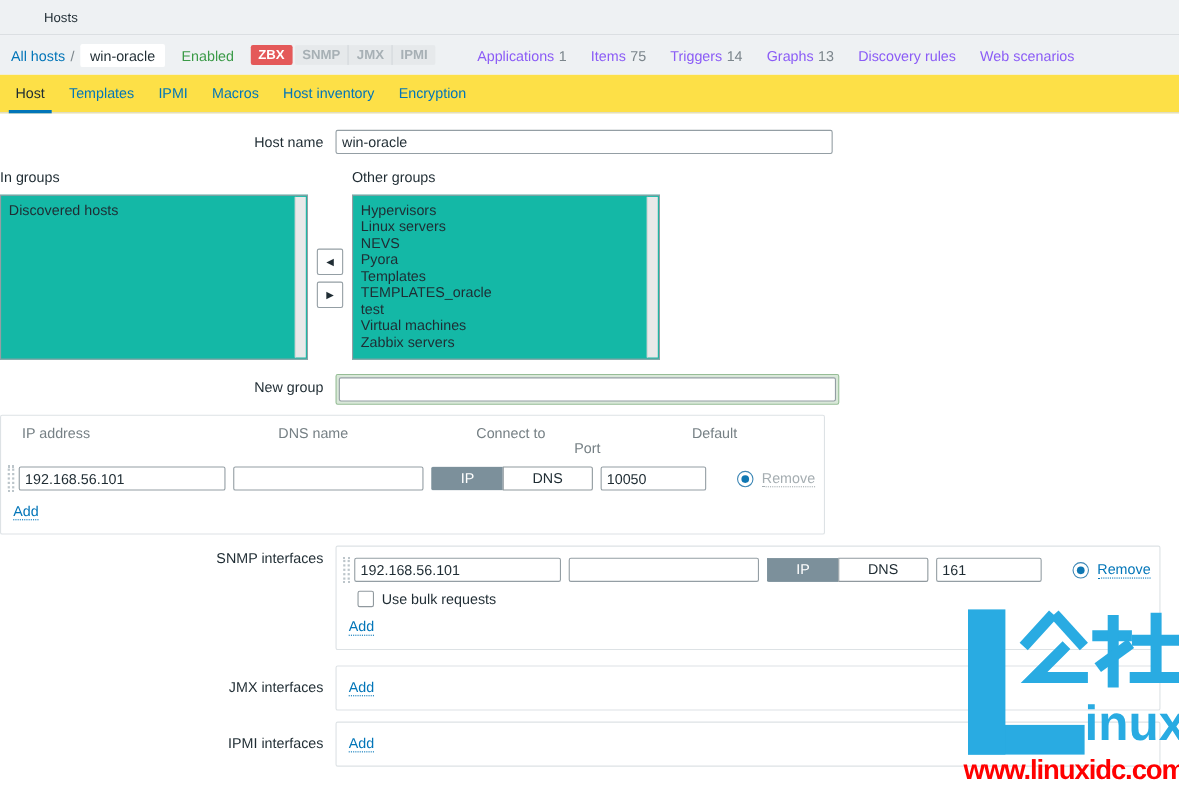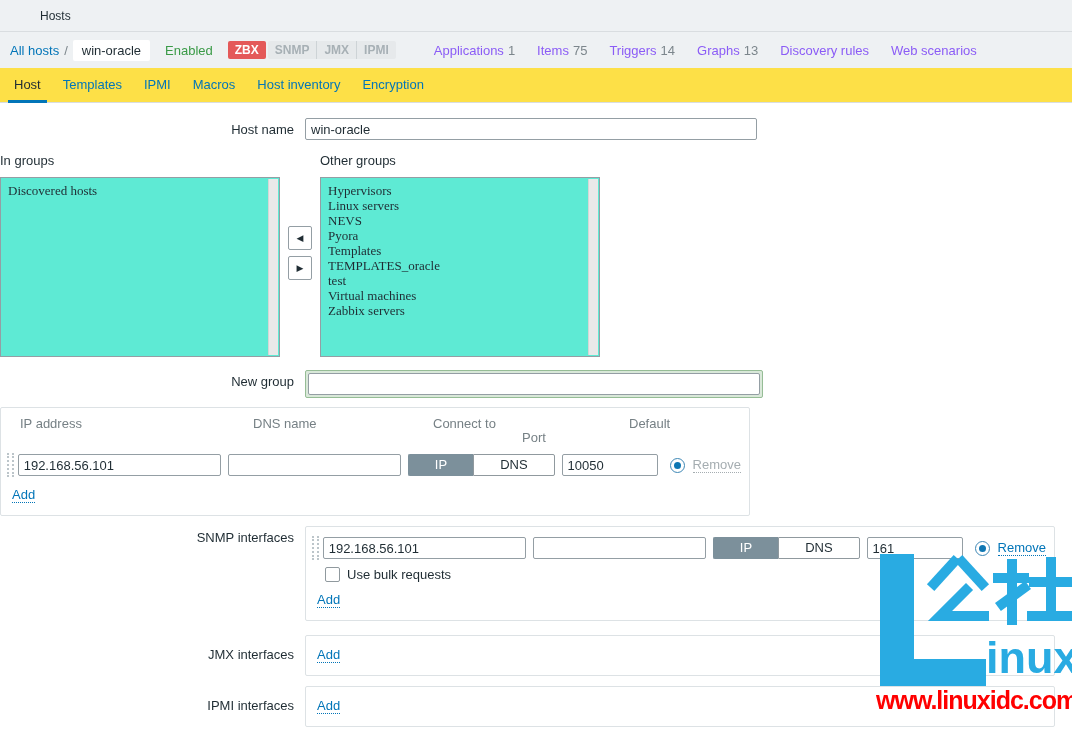--- a/index.html
+++ b/index.html
@@ -36,21 +36,21 @@
   .frow { display:flex; align-items:flex-start; }
   .flabel { width:305px; min-width:305px; padding-right:11px; padding-top:4px; text-align:right; color:#1f2c33; }
   .flabel.mid { padding-top:12px; }
   input[type=text], .txt { height:22px; border:1px solid #949ea4; border-radius:2px; padding:0 5px; font-size:13px; font-family:"Liberation Sans",sans-serif; color:#1f2c33; background:#fff; }
   .w450 { width:452px; }
 
   
   .groups-wrap { display:flex; }
   .group-col { width:280px; }
   .sub-label { margin-bottom:9px; padding-top:1px; }
-  .listbox { width:280px; height:180px; border:1px solid #949ea4; background:#5eead4; position:relative; padding:5px 16px 5px 7px; overflow:hidden; line-height:15px;font-family:Liberation Serif, serif; }
+  .listbox { width:280px; height:150px; border:1px solid #949ea4; background:#14b8a6; position:relative; padding:5px 16px 5px 7px; overflow:hidden; line-height:15px; }
   .listbox .opt { white-space:nowrap; cursor:default; }
   .sbtrack { position:absolute; top:1px; right:1px; bottom:1px; width:10px; background:#e9e9e9; border-left:1px solid #d6d6d6; }
   .arrow-col { width:40px; display:flex; flex-direction:column; align-items:center; margin-top:74px; }
   .arrow-btn { width:24px; height:24px; border:1px solid #949ea4; border-radius:2px; background:#fff; font-size:9px; color:#1f2c33; display:flex; align-items:center; justify-content:center; cursor:pointer; margin-bottom:6px; }
 
   
   .hl-green { border:1px solid #96bd96; background:#d9e8d9; padding:2px; display:inline-block; border-radius:2px; }
 
   
   .ifbox { width:750px; border:1px solid #dde2e5; border-radius:2px; padding:6px 8px 2px 6px; background:#fff; }
@@ -62,21 +62,21 @@
   .ih-port { width:107px;margin-top:14px; }
   .if-row { display:flex; align-items:center; margin-bottom:7px; }
   .drag { width:7px; height:24px; border-left:2px dotted #bcc5ca; border-right:2px dotted #bcc5ca; margin:0 4px 0 0; cursor:move; }
   .in-ip { width:226px; margin-right:7px; }
   .in-dns { width:173px; margin-right:7px; }
   .toggle { display:flex; margin-right:7px; }
   .tbtn { height:22px; line-height:20px; padding:0 26px; border:1px solid #90999e; background:#fff; color:#1f2c33; font-size:13px; cursor:pointer; }
   .tbtn.sel { background:#7c909b; border-color:#7c909b; color:#fff; }
   .tbtn.first { border-radius:2px 0 0 2px; border-right:none; }
   .tbtn.last { border-radius:0 2px 2px 0; }
-  .in-port { width:96px; margin-right:12px; }
+  .in-port { width:96px; margin-right:28px; }
   .radio { width:15px; height:15px; border:1px solid #3d87b5; border-radius:50%; position:relative; background:#fff; cursor:pointer; flex:none; }
   .radio::after { content:""; position:absolute; left:3px; top:3px; width:7px; height:7px; border-radius:50%; background:#0f77b3; }
   .remove-link { margin-left:8px; border-bottom:1px dotted; cursor:pointer; }
   .remove-link.disabled { color:#a5adb1; }
   .remove-link.enabled { color:#0275b8; }
   .add-link { display:inline-block; color:#0275b8; border-bottom:1px dotted #0275b8; margin:3px 0 10px 5px; cursor:pointer; }
   .cb-row { display:flex; align-items:center; margin:0 0 7px 13px; }
   .checkbox { width:15px; height:15px; border:1px solid #90999e; border-radius:2px; background:#fff; cursor:pointer; }
   .cb-label { margin-left:7px; }
   .ifbox.empty { padding:8px 8px 2px 6px; }

